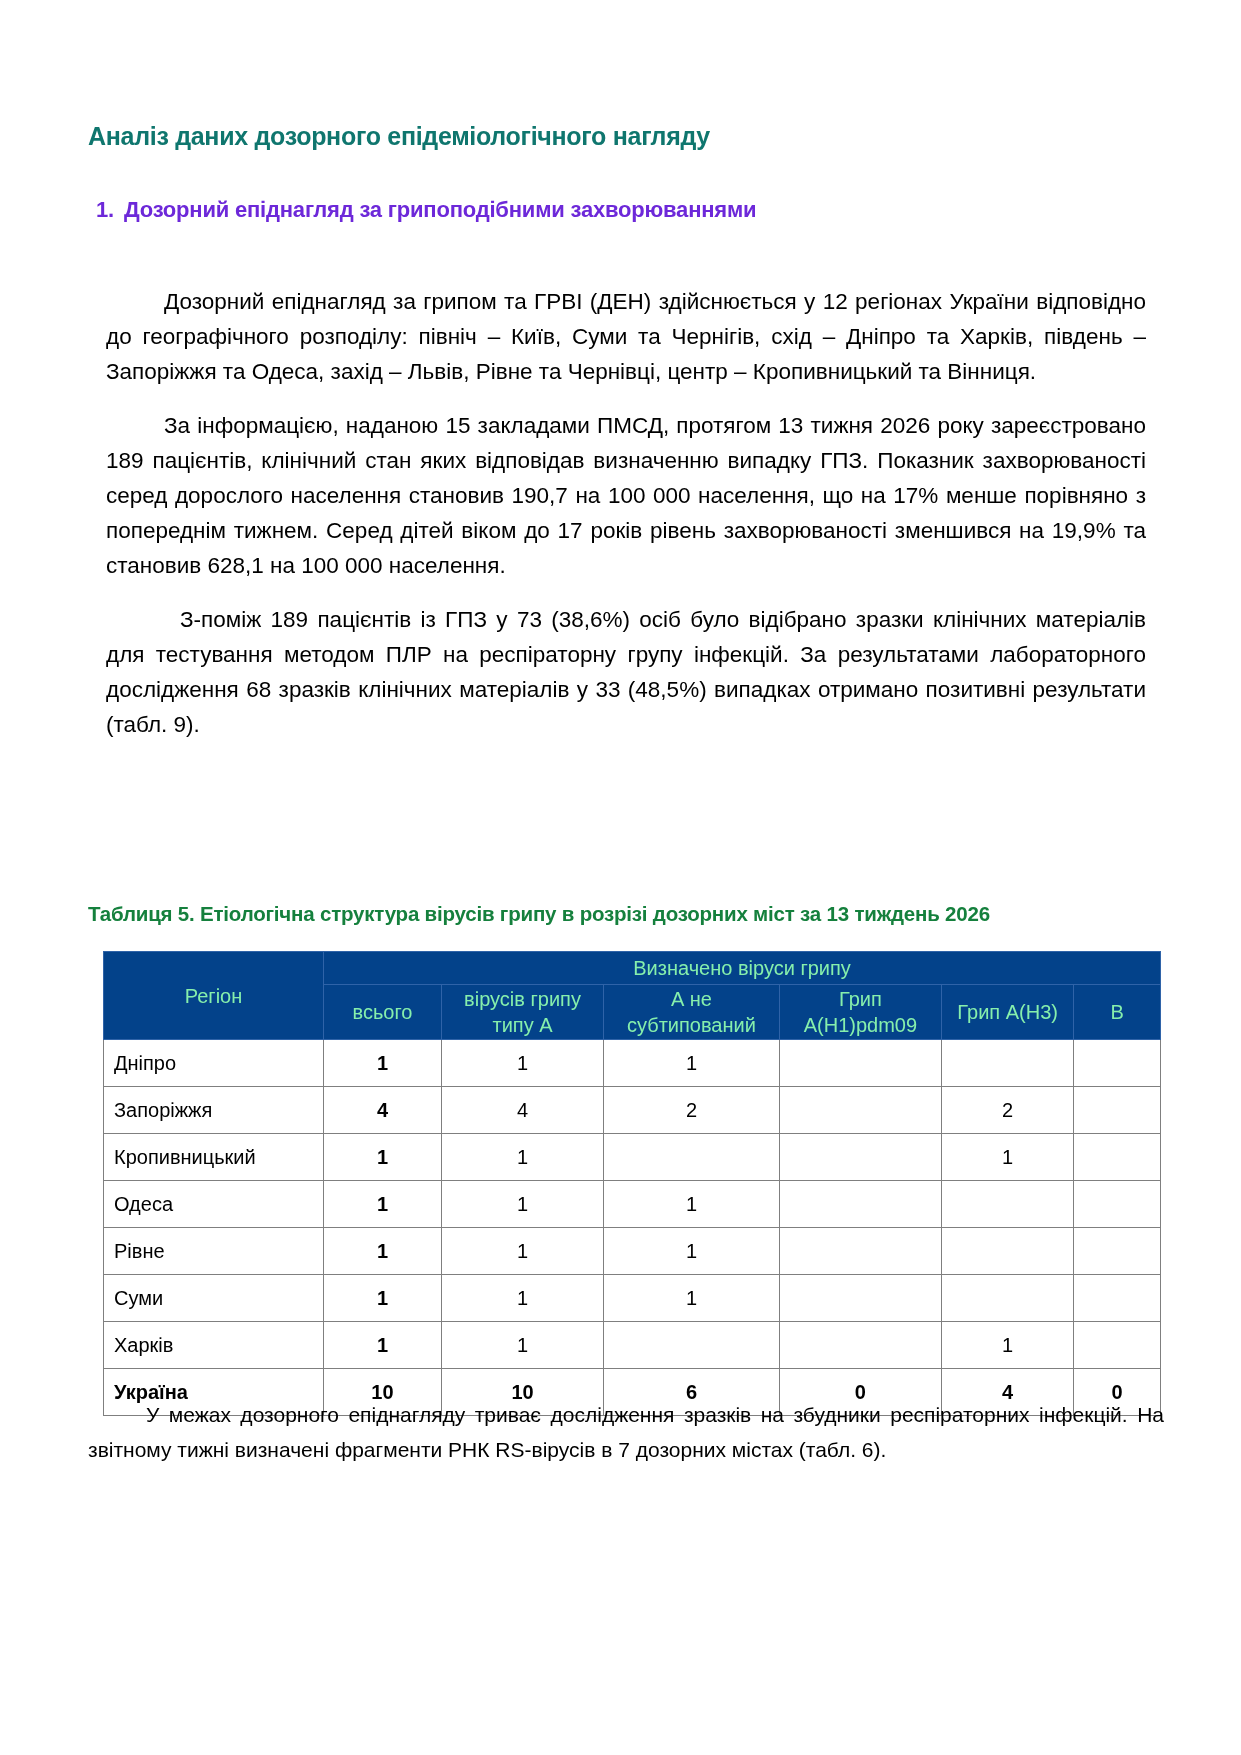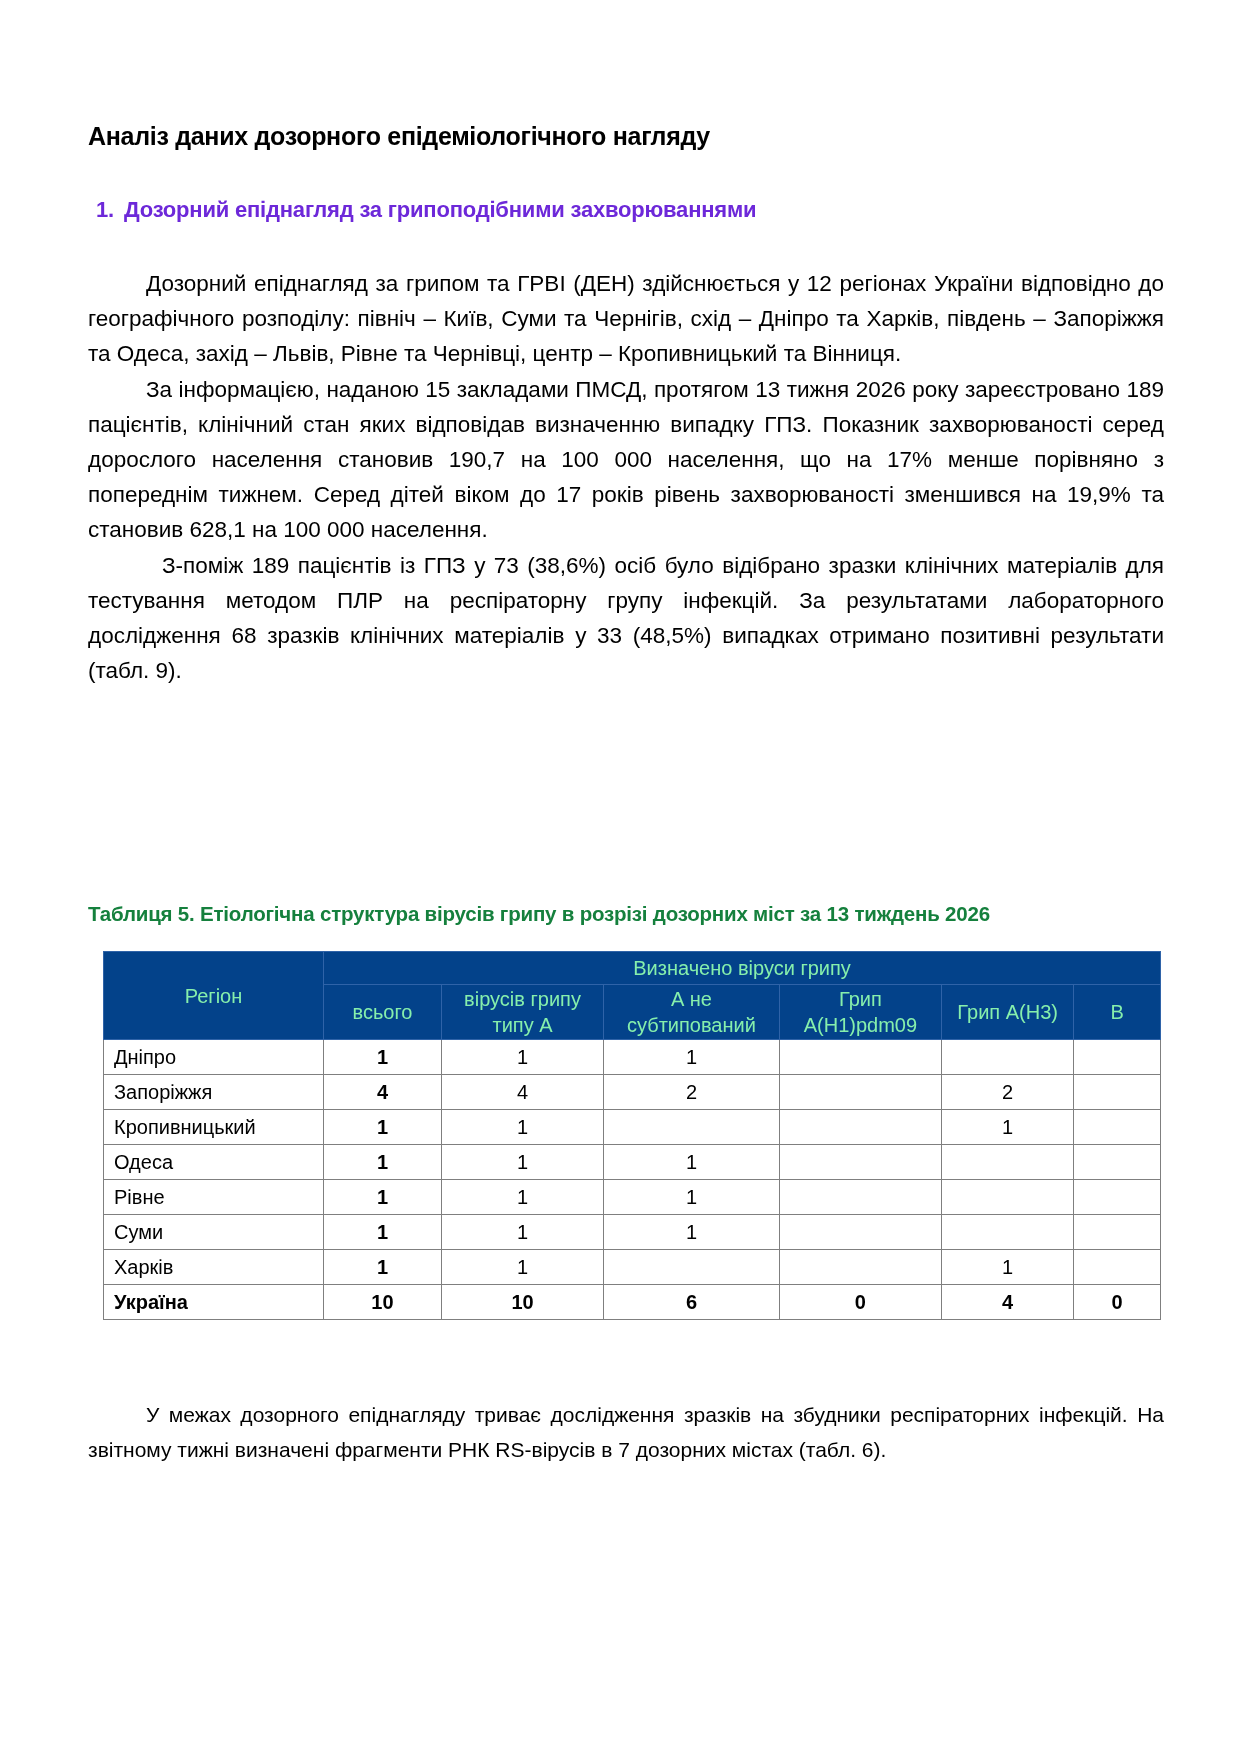--- a/index.html
+++ b/index.html
@@ -3,47 +3,47 @@
   <meta charset="utf-8">
   <style>
     html, body { margin: 0; padding: 0; background: #ffffff; }
     body {
       width: 1241px; height: 1755px; position: relative; overflow: hidden;
       font-family: "Liberation Sans", sans-serif; color: #000;
     }
     .page { position: absolute; left: 88px; top: 0; width: 1076px; }
     .h1 {
       position: absolute; top: 122px; left: 0;
-      font-size: 25px; font-weight: bold; color: #000000; letter-spacing: -0.3px;
+      font-size: 25px; font-weight: bold; color: #0f766e; letter-spacing: -0.3px;
     }
     .h2 {
       position: absolute; top: 197px; left: 8px;
       font-size: 22px; font-weight: bold; color: #6d28d9; letter-spacing: -0.2px;
     }
     .h2 .num { margin-right: 10px; }
     .body-text {
       position: absolute; top: 266px; left: 0; width: 1076px;
       font-size: 22.5px; line-height: 35.2px; text-align: justify;
     }
-    .body-text p { margin: 0; text-indent: 58px; }
+    .body-text p { margin: 18px; text-indent: 58px; }
     .body-text p.ind2 { text-indent: 74px; }
     .caption {
       position: absolute; top: 902px; left: 0;
       font-size: 20.5px; font-weight: bold; color: #15803d; letter-spacing: -0.2px;
     }
     table.t5 {
       position: absolute; top: 951px; left: 15px; width: 1058px;
       border-collapse: collapse; font-size: 20px;
     }
     table.t5 th {
       background: #03428a; color: #86efac; font-weight: normal;
       border: 1px solid #2f63a8; padding: 0 4px; line-height: 26px; text-align: center;
     }
     table.t5 td {
-      border: 1.5px solid #7f7f7f; height: 30px; padding: 2px 10px;
+      border: 1.5px solid #7f7f7f; height: 30px; padding: 8px 10px;
       text-align: center; line-height: 28px; margin-top: 8px;
     }
     table.t5 td.region { text-align: left; }
     table.t5 td.b { font-weight: bold; }
     table.t5 tr.total td { font-weight: bold; }
     .body-text2 {
       position: absolute; top: 1397px; left: 0; width: 1076px;
       font-size: 21px; line-height: 35.2px; text-align: justify;
     }
     .body-text2 p { margin: 0; text-indent: 58px; }

